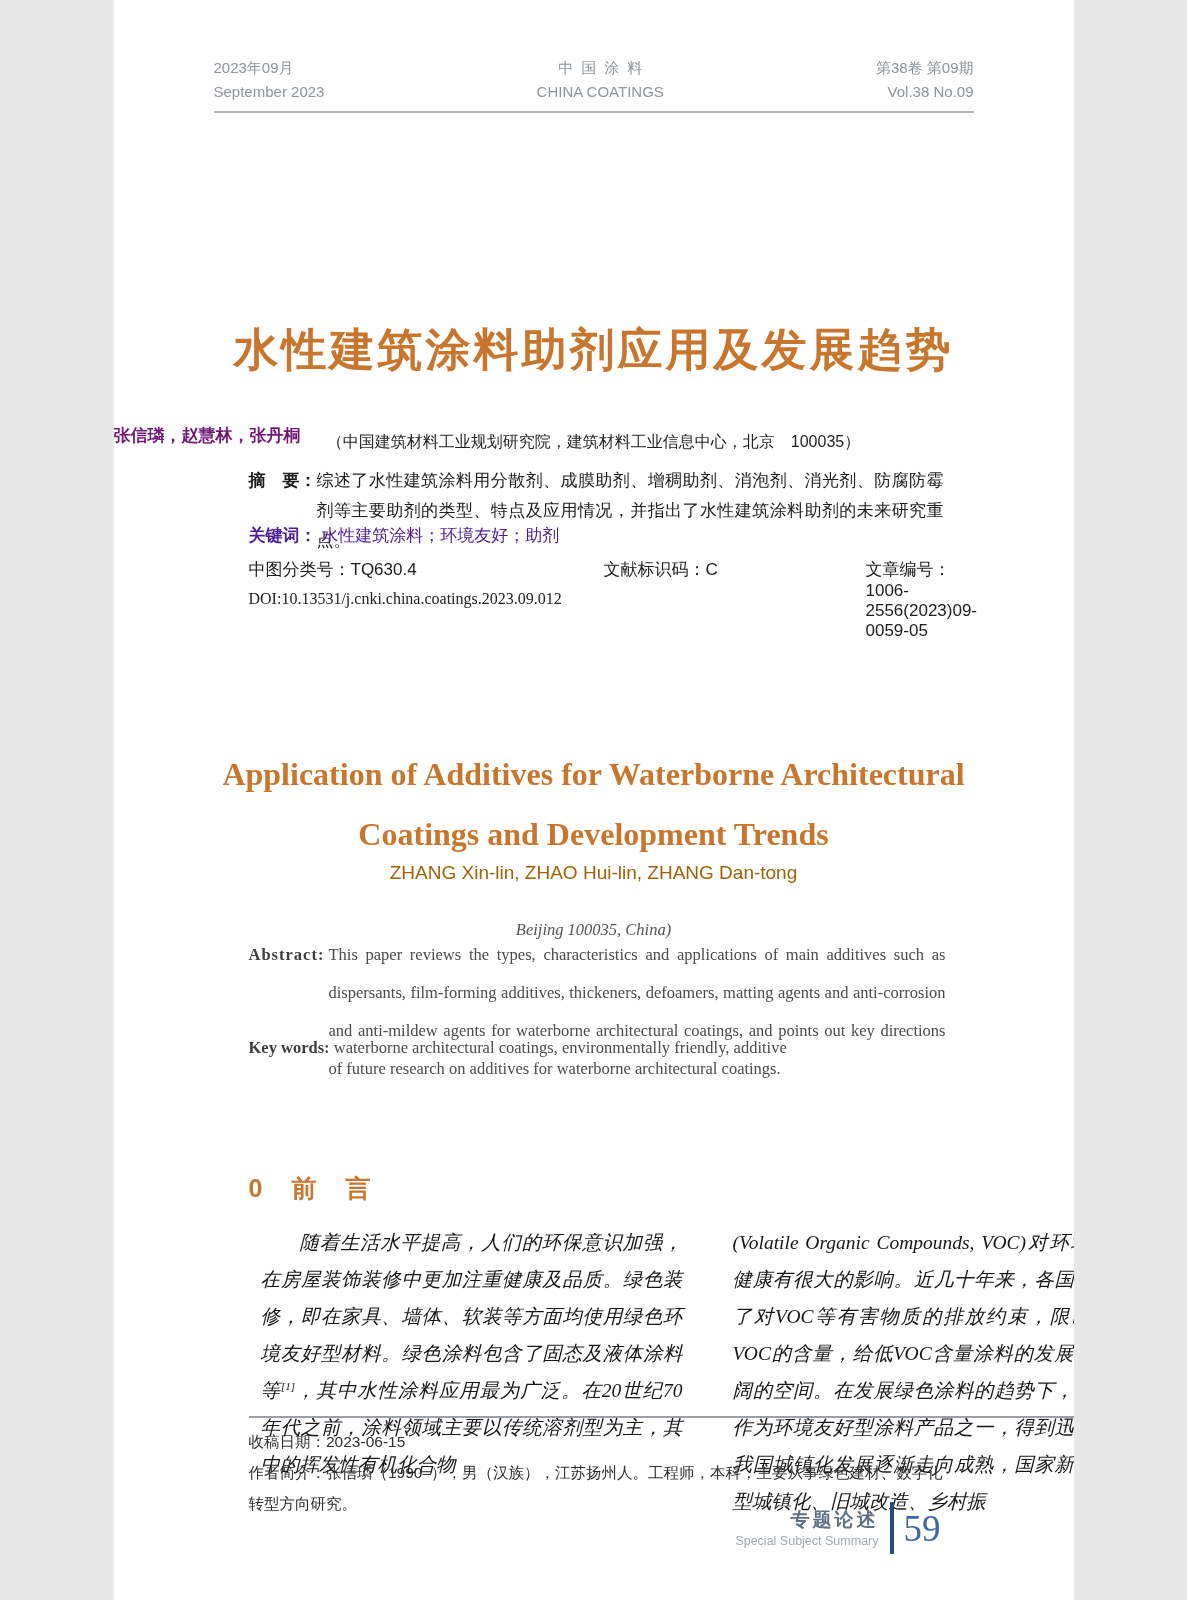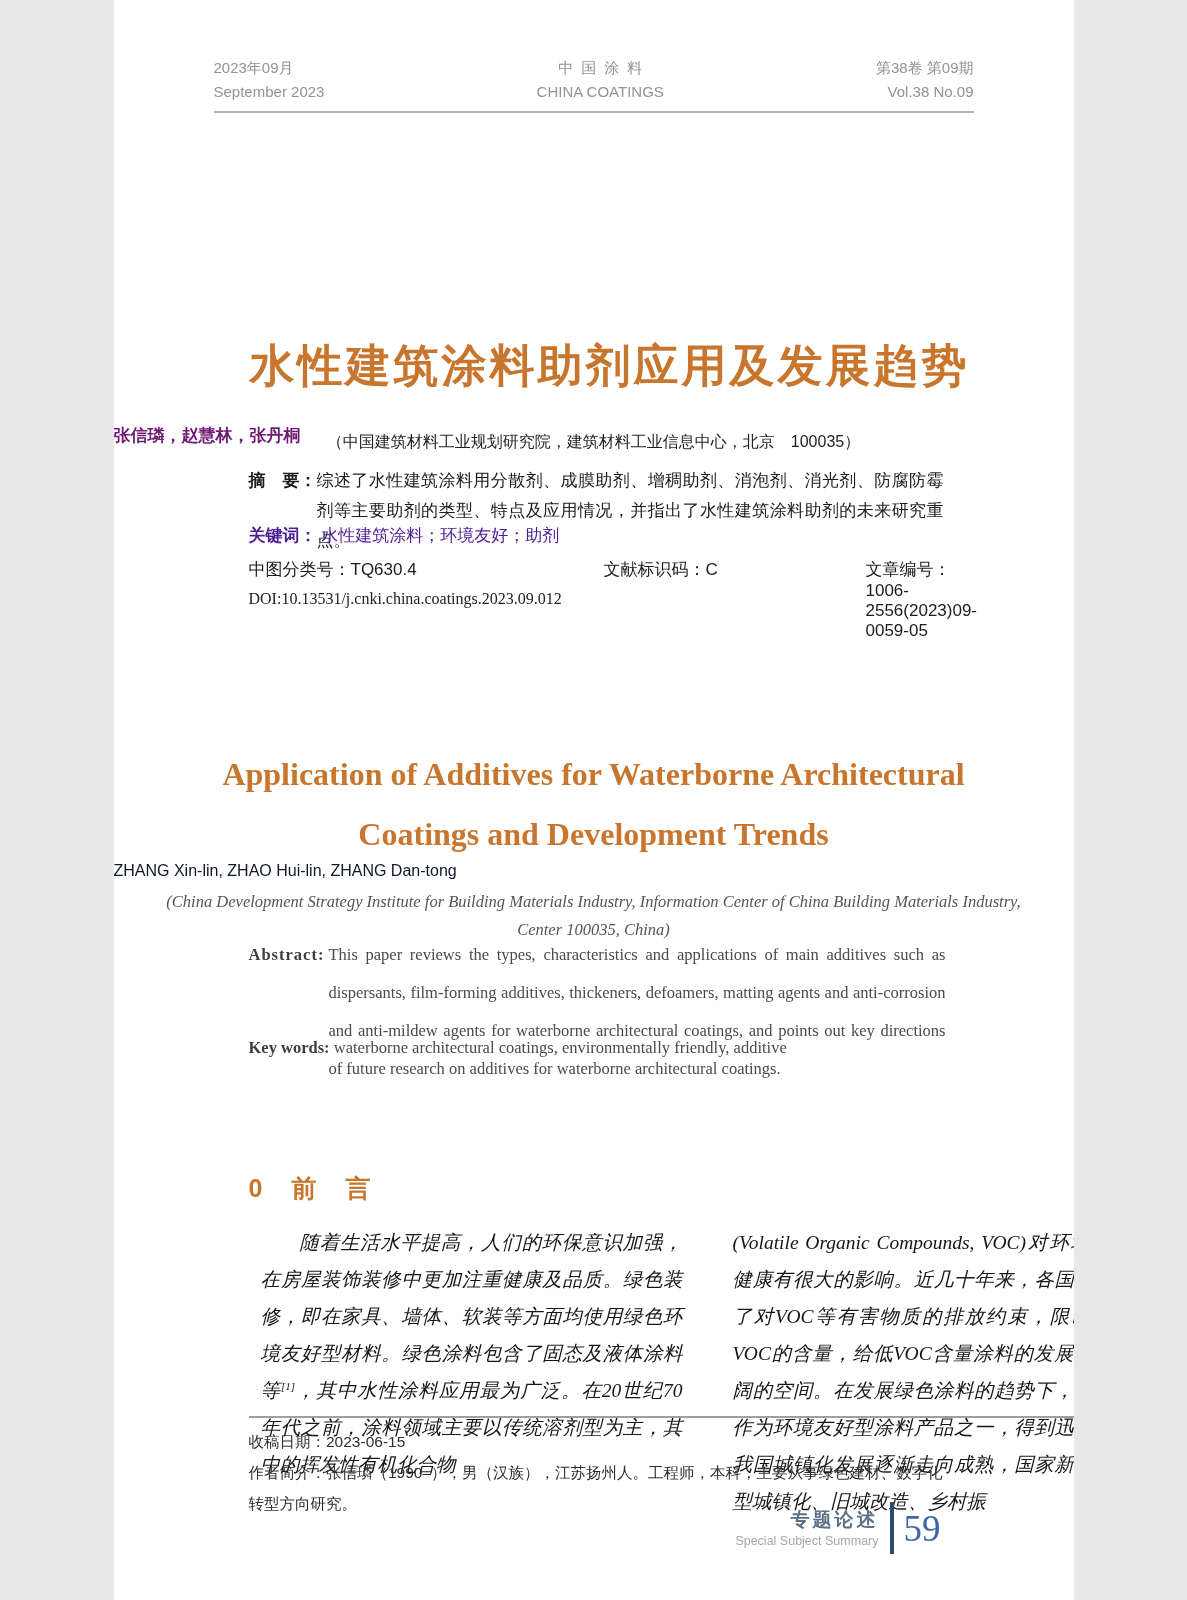--- a/index.html
+++ b/index.html
@@ -20,21 +20,21 @@
   .mast-center { text-align:center; }
   .mast-right { text-align:right; }
   .journal-cn { letter-spacing:8px; text-indent:8px; }
   .mast-rule {
     position:absolute; top:111px; left:100px; right:100px;
     border-top:2px solid #aeb4b9;
   }
 
   
   .title-cn {
-    position:absolute; top:320px; left:0; width:100%; margin:16px;
+    position:absolute; top:320px; left:0; width:100%; margin:0;
     text-align:center; font-size:45px; font-weight:800;
     letter-spacing:3px; color:var(--accent-orange,#c8762e);
   }
   .authors-cn {
     position:absolute; top:424px; width:100%; text-align:left;
     font-size:17px; font-weight:600; color:#701a75;
   }
   .affil-cn {
     position:absolute; top:432px; width:100%; text-align:center;
     font-size:16px; font-weight:500; color:#1e1e1e;
@@ -65,22 +65,22 @@
   }
 
   
   .title-en {
     position:absolute; top:744px; left:0; width:100%; margin:0;
     text-align:center; font-family:"Liberation Serif", serif;
     font-size:32px; font-weight:700; line-height:60px;
     color:var(--accent-orange,#c8762e);
   }
   .authors-en {
-    position:absolute; top:862px; width:100%; 
-    font-size:16px; color:#0f172a;
+    position:absolute; top:862px; width:100%; text-align:center;
+    font-size:19px; color:#a16207;
   }
   .affil-en {
     position:absolute; top:888px; width:100%; text-align:center;
     font-family:"Liberation Serif", serif; font-style:italic;
     font-size:16.5px; line-height:28px; color:#555555;
   }
   .abstract-en {
     position:absolute; top:936px; left:135px; right:128px;
     font-family:"Liberation Serif", serif; font-size:16.5px;
     line-height:38px; color:#4a4a4a; text-align:justify;
@@ -187,22 +187,22 @@
   </div>
 
   <div class="doi">DOI:10.13531/j.cnki.china.coatings.2023.09.012</div>
 
   <h2 class="title-en">
     <span>Application of Additives for Waterborne Architectural</span><br>
     <span>Coatings and Development Trends</span>
   </h2>
   <div class="authors-en">ZHANG Xin-lin, ZHAO Hui-lin, ZHANG Dan-tong</div>
   <div class="affil-en">
-    <span>(China Development Strategy Institute for Building Materials Industry, Information Center of China Building Materials Industry,</span><br>
-    <span>Center 100035, China)</span>
+    <br>
+    <span>Beijing 100035, China)</span>
   </div>
 
   <div class="abstract-en">
     <span class="label-en">Abstract:</span>
     <span>This paper reviews the types, characteristics and applications of main additives such as dispersants, film-forming additives, thickeners, defoamers, matting agents and anti-corrosion and anti-mildew agents for waterborne architectural coatings, and points out key directions of future research on additives for waterborne architectural coatings.</span>
   </div>
 
   <div class="keywords-en">
     <span class="label-en">Key words:</span>
     <span>waterborne architectural coatings, environmentally friendly, additive</span>

